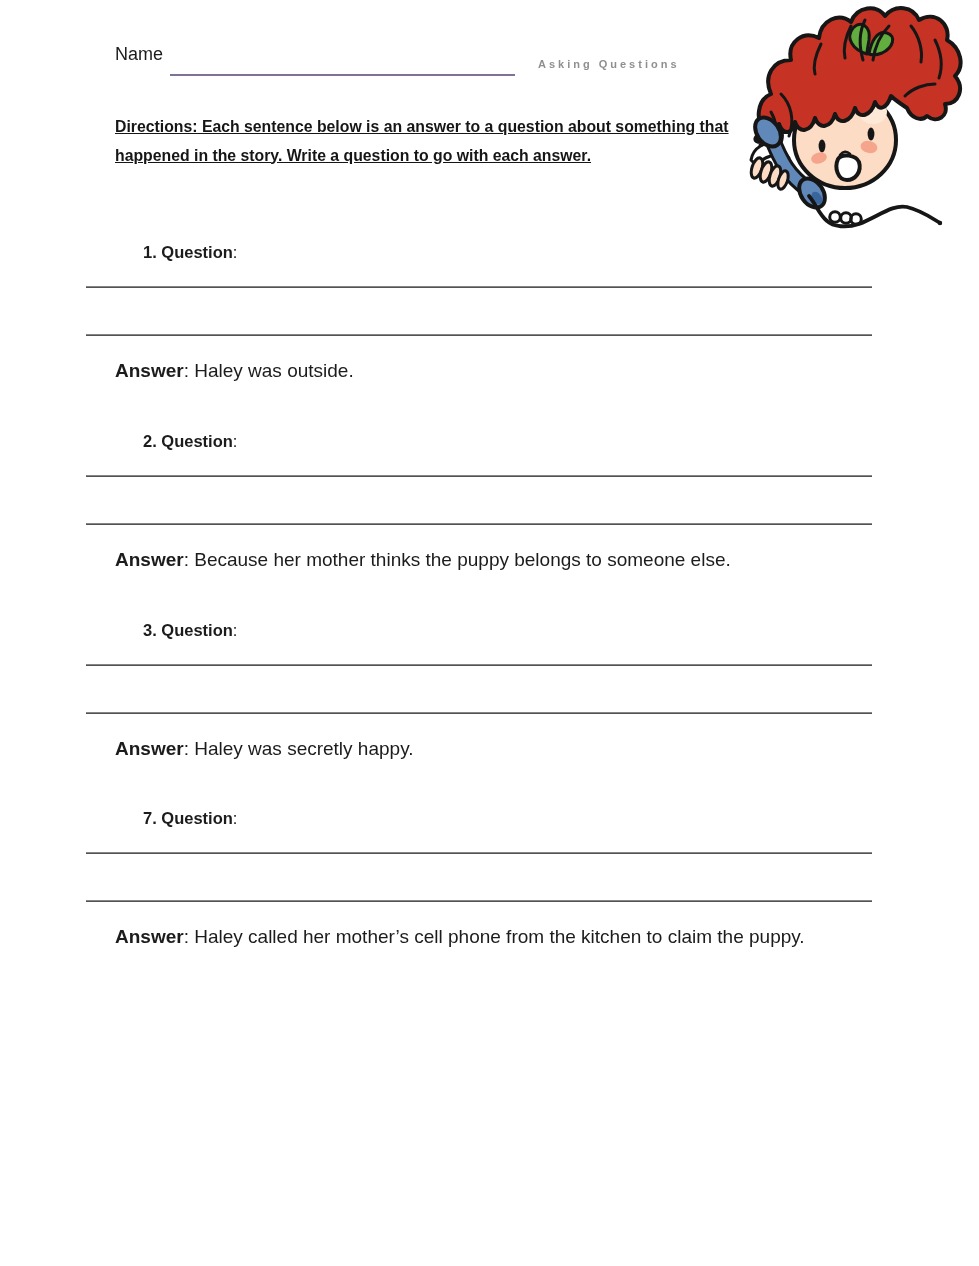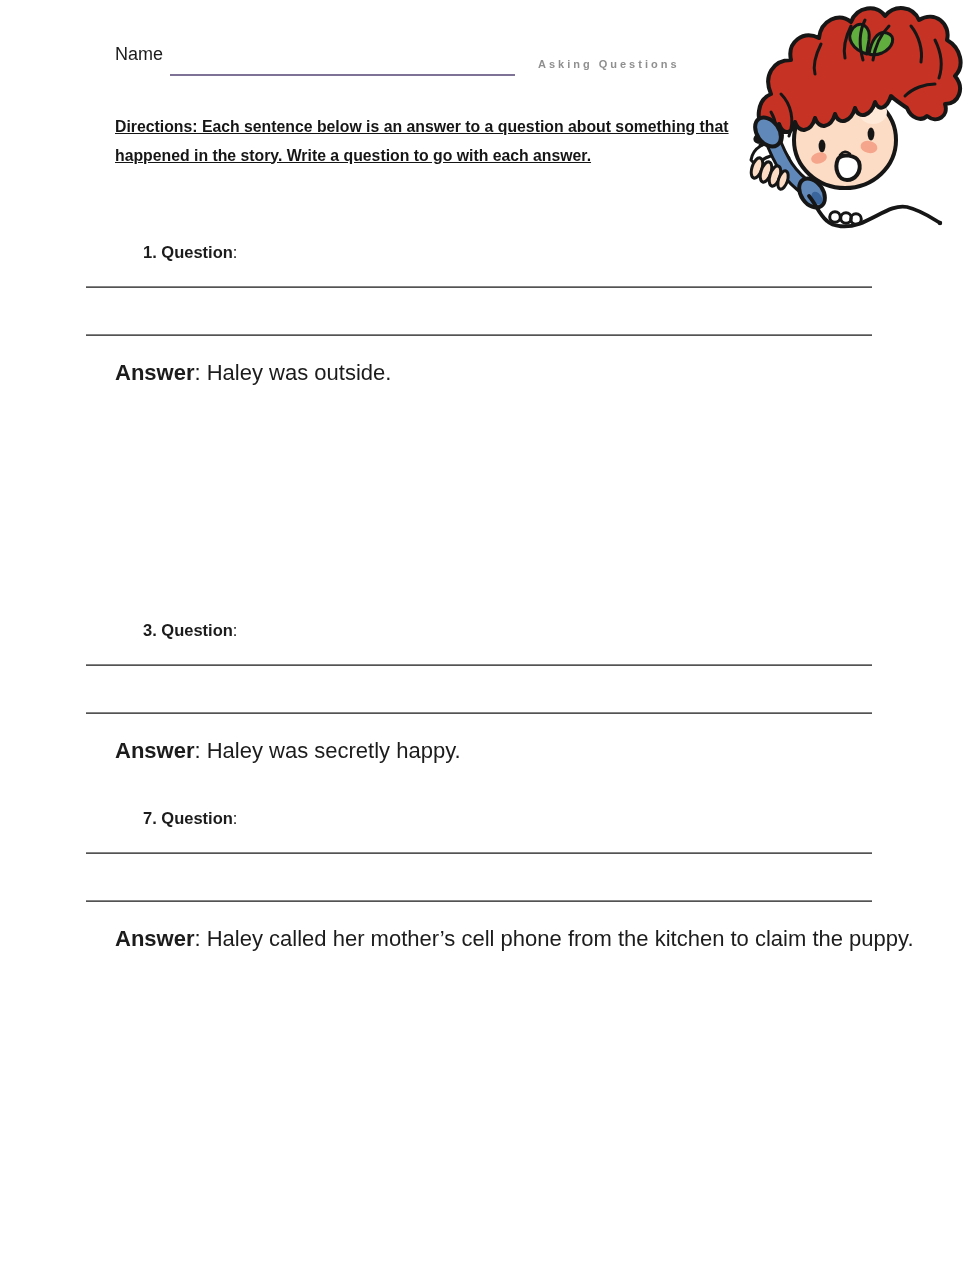--- a/index.html
+++ b/index.html
@@ -24,21 +24,21 @@
   
   .qa{position:absolute;left:0;width:979px;height:160px;}
   .q-label{position:absolute;left:115px;top:0;font-size:16.5px;margin-left:28px;}
   .q-label .b{font-weight:bold;}
   .write-line{
     position:absolute;left:86px;width:786px;height:2px;
     background:linear-gradient(180deg,#9e9e9e 0%,#3a3a3a 100%);
   }
   .l1{top:43px;}
   .l2{top:91px;}
-  .answer{position:absolute;left:115px;top:117px;font-size:22px;text-align:right;}
+  .answer{position:absolute;left:115px;top:117px;font-size:19px;text-align:right;}
   .answer .b{font-weight:bold;}
   
   .footer{
     position:absolute;left:0;top:1182px;width:979px;text-align:center;
     font-family:"DejaVu Sans",sans-serif;font-size:17.5px;color:#111;
   }
   .footer a{color:#0000e8;text-decoration:underline;cursor:pointer;}
 </style>
 </head>
 <body>
@@ -112,20 +112,26 @@
 
   <div class="directions">Directions: Each sentence below is an answer to a question about something that happened in the story. Write a question to go with each answer.</div>
 
   <div class="qa" style="top:243px">
     <div class="q-label"><span class="b">1. Question</span><span>:</span></div>
     <div class="write-line l1"></div>
     <div class="write-line l2"></div>
     <div class="answer"><span class="b">Answer</span><span>: </span><span>Haley was outside.</span></div>
   </div>
 
+  <div class="qa" style="top:432px">
+    <div class="q-label"><span class="b">2. Question</span><span>:</span></div>
+    <div class="write-line l1"></div>
+    <div class="write-line l2"></div>
+    <div class="answer"><span class="b">Answer</span><span>: </span><span>Because her mother thinks the puppy belongs to someone else.</span></div>
+  </div>
 
   <div class="qa" style="top:621px">
     <div class="q-label"><span class="b">3. Question</span><span>:</span></div>
     <div class="write-line l1"></div>
     <div class="write-line l2"></div>
     <div class="answer"><span class="b">Answer</span><span>: </span><span>Haley was secretly happy.</span></div>
   </div>
 
   <div class="qa" style="top:809px">
     <div class="q-label"><span class="b">7. Question</span><span>:</span></div>

